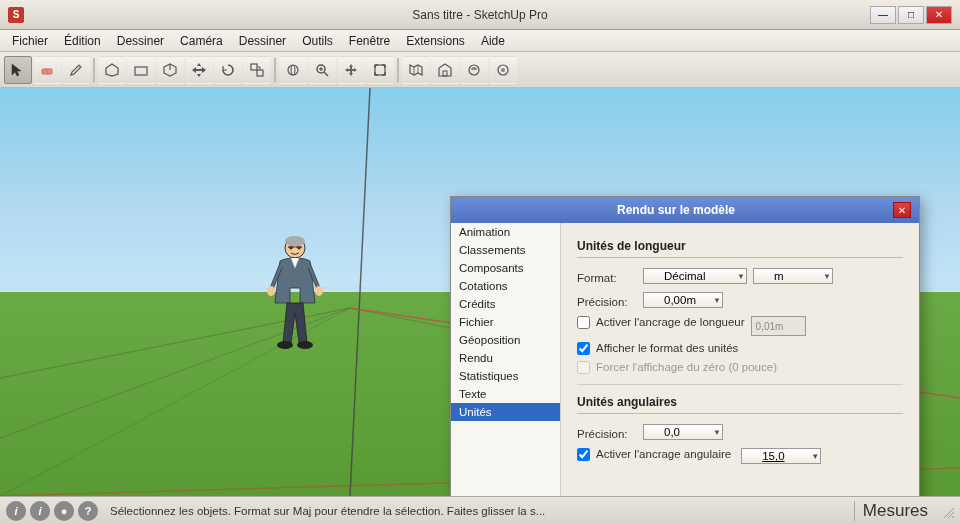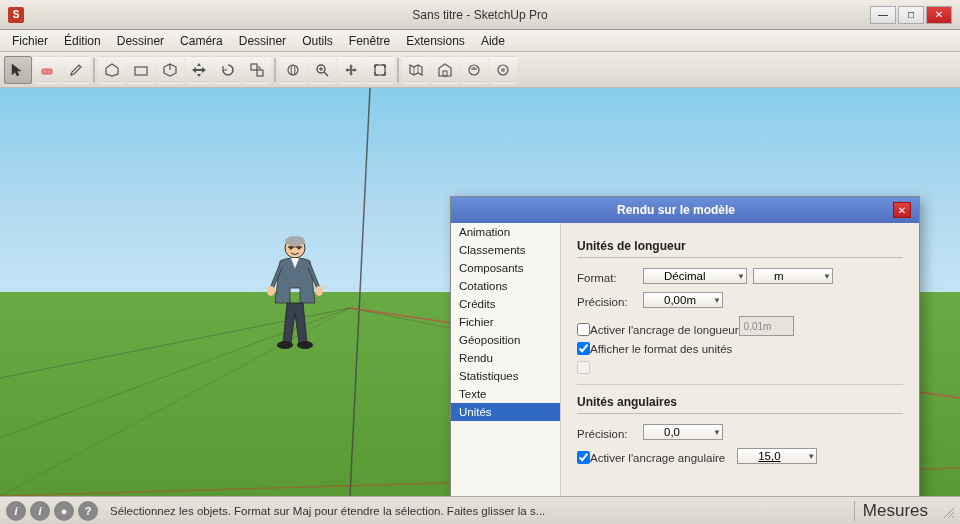--- a/index.html
+++ b/index.html
@@ -205,22 +205,22 @@
       padding: 0 4px;
       width: 60px;
     }
     .input-field.disabled {
       background: #e8e4dc;
       color: #888;
     }
 
     .checkbox-row {
       display: flex;
-      align-items: flex-end;
-      gap: 0;
+      align-items: flex-start;
+      gap: 6px;
       margin-bottom: 6px;
     }
     .checkbox-label {
       font-size: 11.5px;
       color: #333;
     }
     .checkbox-label.disabled { color: #999; }
 
     .divider { height: 1px; background: #ccc; margin: 10px 0; }
 
@@ -509,20 +509,21 @@
           <input type="text" class="input-field disabled" value="0,01m" style="width: 55px;">
         </div>
 
         <div class="checkbox-row">
           <input type="checkbox" checked="" style="margin: 0px;">
           <label class="checkbox-label">Afficher le format des unités</label>
         </div>
 
         <div class="checkbox-row">
           <input type="checkbox" disabled="" style="margin: 0px;">
+          <label class="checkbox-label disabled">Forcer l'affichage du zéro (0 pouce)</label>
         </div>
 
         <div class="divider"></div>
 
         <div class="section-header">Unités angulaires</div>
 
         <div class="form-row">
           <div class="form-label">Précision:</div>
           <div class="select-wrapper">
             <select>
@@ -531,21 +532,21 @@
               <option>0,00</option>
               <option>0,000</option>
             </select>
             <span class="select-arrow">▼</span>
           </div>
         </div>
 
         <div class="checkbox-row">
           <input type="checkbox" checked="" style="margin: 0px;">
           <label class="checkbox-label">Activer l'ancrage angulaire</label>
-          <div class="select-wrapper" style="margin-left:12px;text-decoration:underline;">
+          <div class="select-wrapper" style="margin-left:4px;text-decoration:underline;">
             <select>
               <option>1,0</option>
               <option>5,0</option>
               <option>10,0</option>
               <option selected="">15,0</option>
               <option>30,0</option>
               <option>45,0</option>
               <option>90,0</option>
             </select>
             <span class="select-arrow">▼</span>

